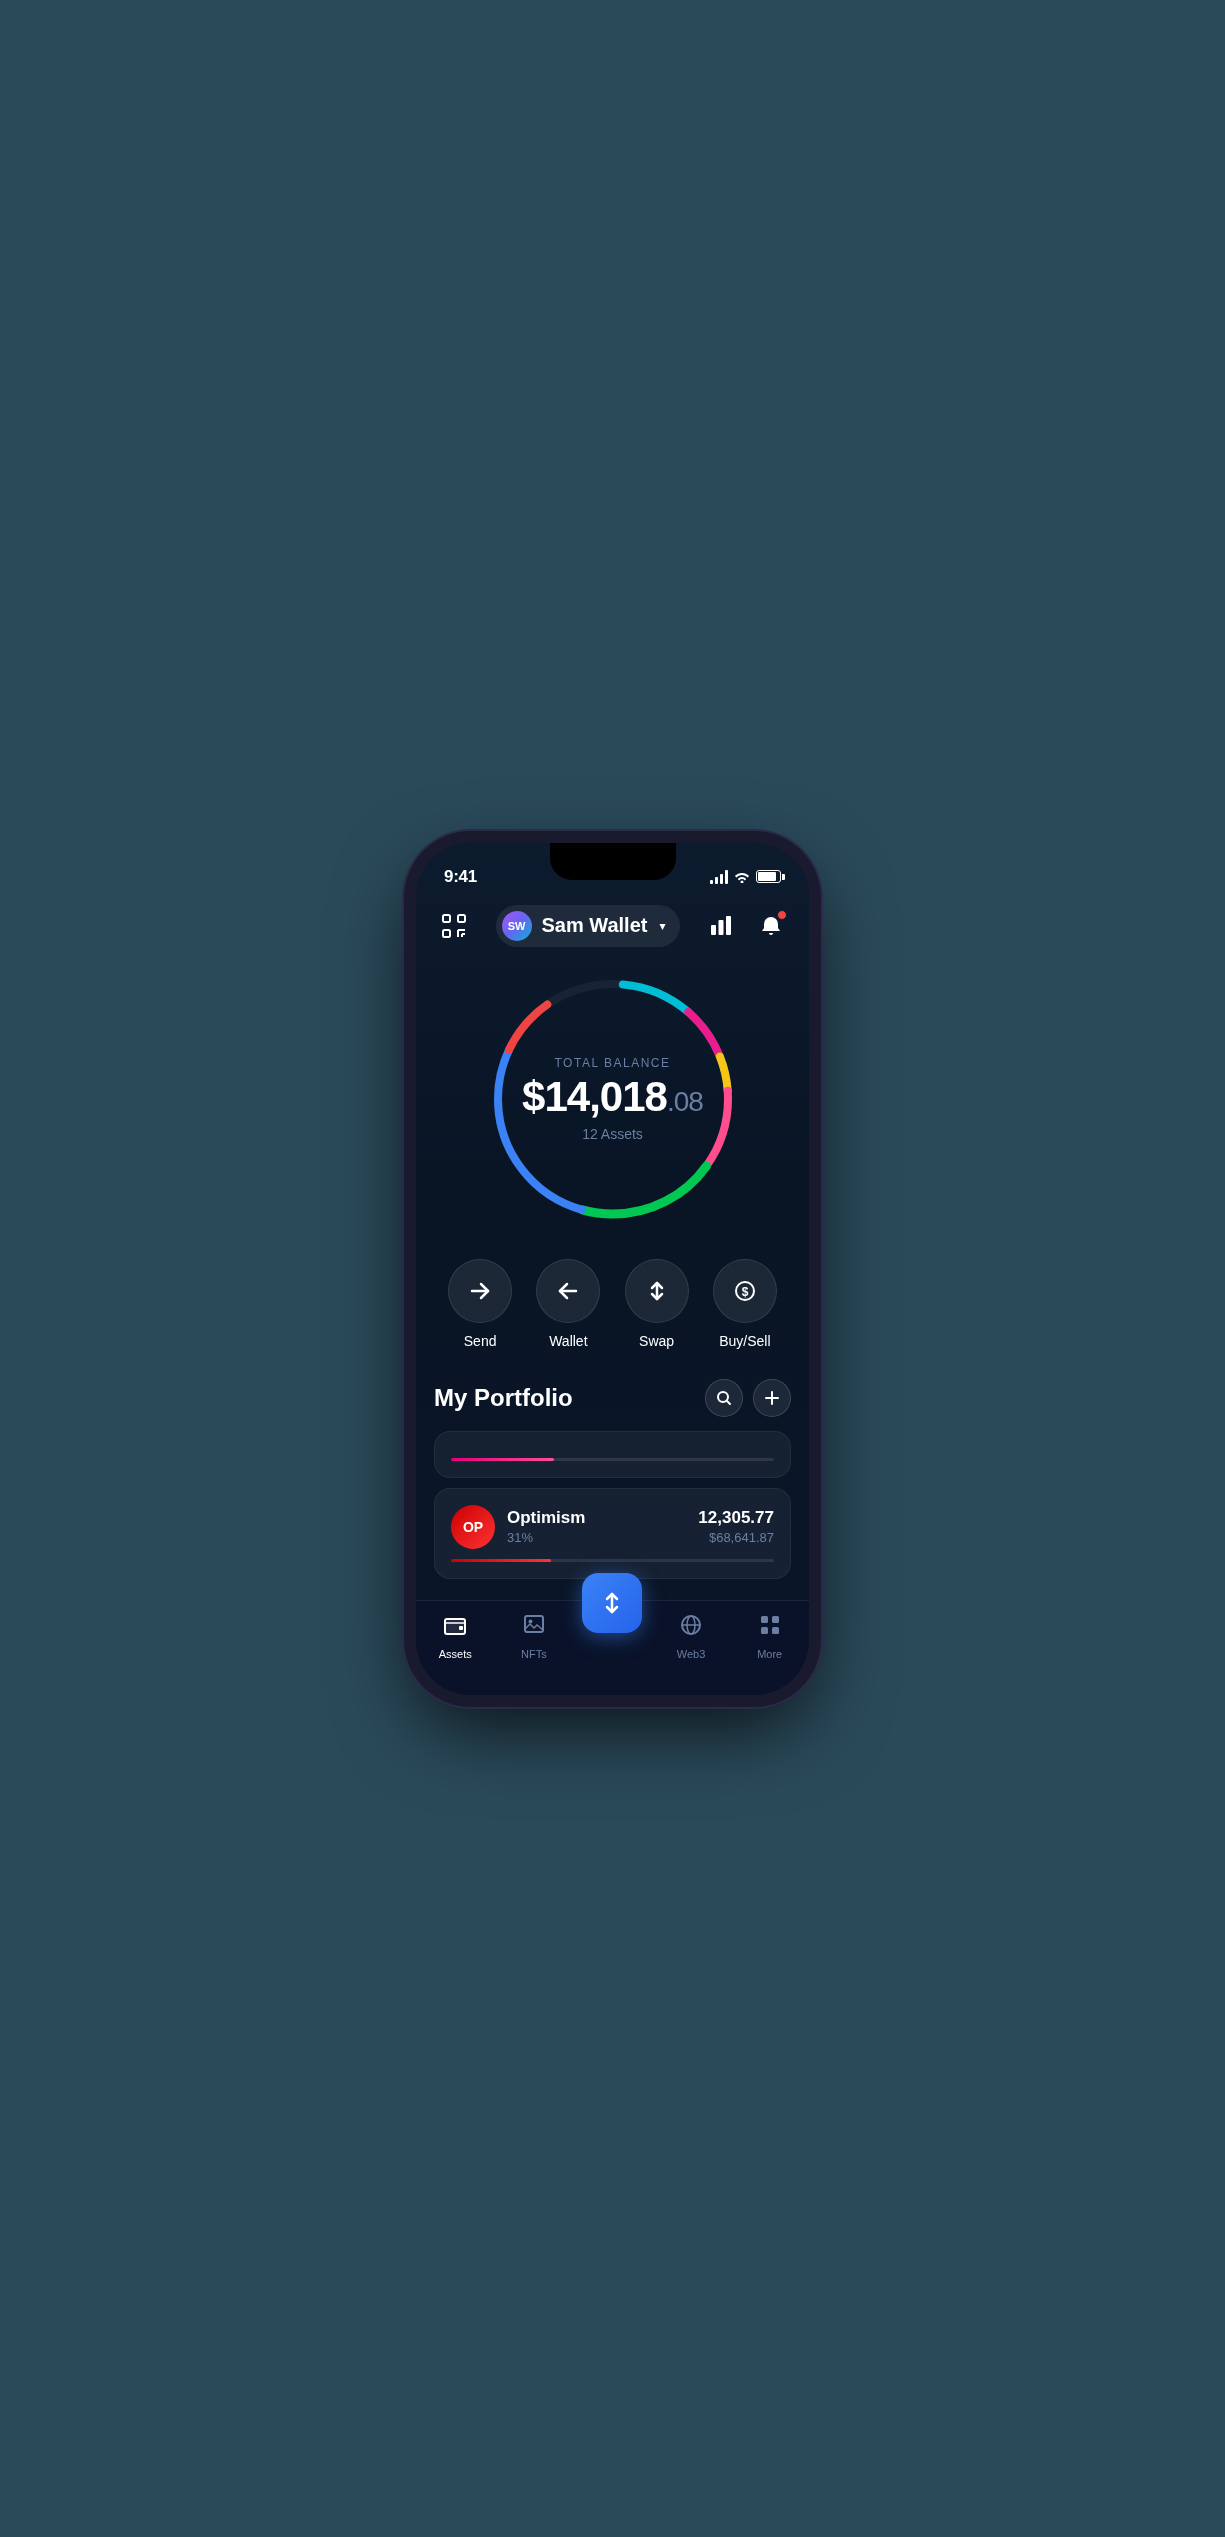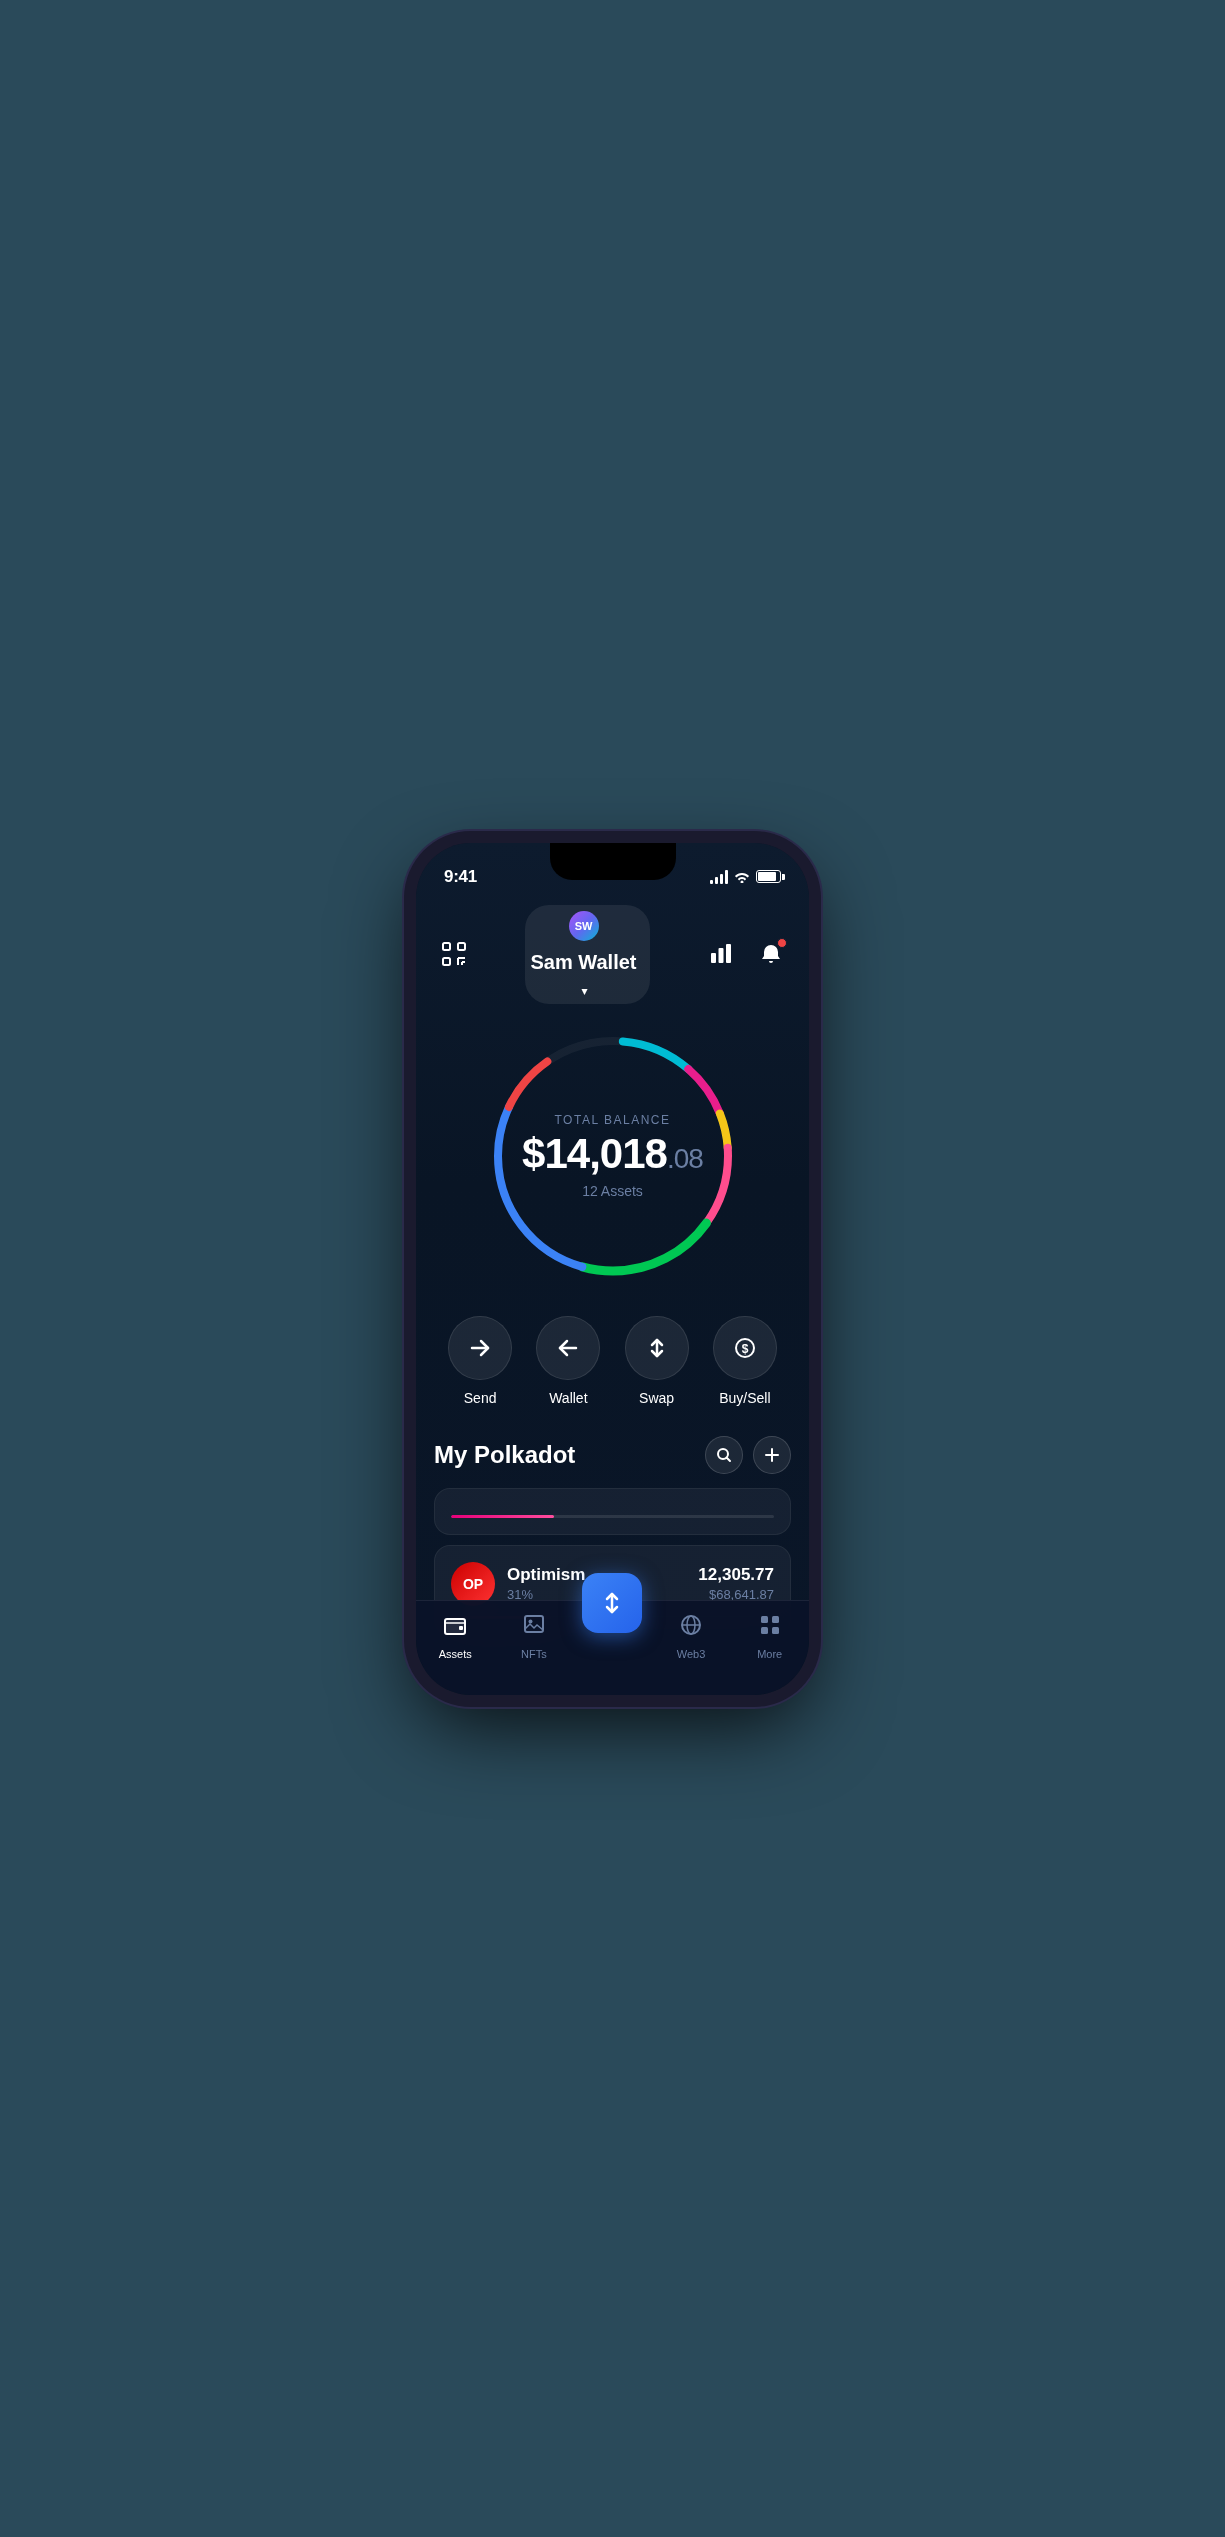--- a/index.html
+++ b/index.html
@@ -130,21 +130,20 @@
       font-size: 20px;
     }
 
     .wallet-selector {
       display: flex;
       align-items: center;
       gap: 10px;
       background: rgba(255,255,255,0.08);
       border-radius: 24px;
       padding: 6px 14px 6px 6px;
-      flex-direction: column;
     }
 
     .avatar {
       width: 30px;
       height: 30px;
       border-radius: 50%;
       background: linear-gradient(135deg, #a855f7, #6366f1, #06b6d4);
       display: flex;
       align-items: center;
       justify-content: center;
@@ -590,21 +589,21 @@
             <circle cx="11" cy="11" r="9" stroke="white" stroke-width="2"></circle>
             <text x="11" y="15.5" text-anchor="middle" fill="white" font-size="12" font-weight="bold">$</text>
           </svg>
         </div>
         <span class="action-label">Buy/Sell</span>
       </div>
     </div>
 
     <div class="portfolio-section">
       <div class="portfolio-header">
-        <h2 class="portfolio-title">My Polkadot</h2>
+        <h2 class="portfolio-title">My Portfolio</h2>
         <div class="portfolio-actions">
           <button class="portfolio-action-btn">
             <svg width="16" height="16" viewBox="0 0 16 16" fill="none">
               <circle cx="7" cy="7" r="5" stroke="white" stroke-width="2"></circle>
               <line x1="10.5" y1="10.5" x2="14" y2="14" stroke="white" stroke-width="2" stroke-linecap="round"></line>
             </svg>
           </button>
           <button class="portfolio-action-btn">
             <svg width="16" height="16" viewBox="0 0 16 16" fill="none">
               <line x1="8" y1="2" x2="8" y2="14" stroke="white" stroke-width="2" stroke-linecap="round"></line>

